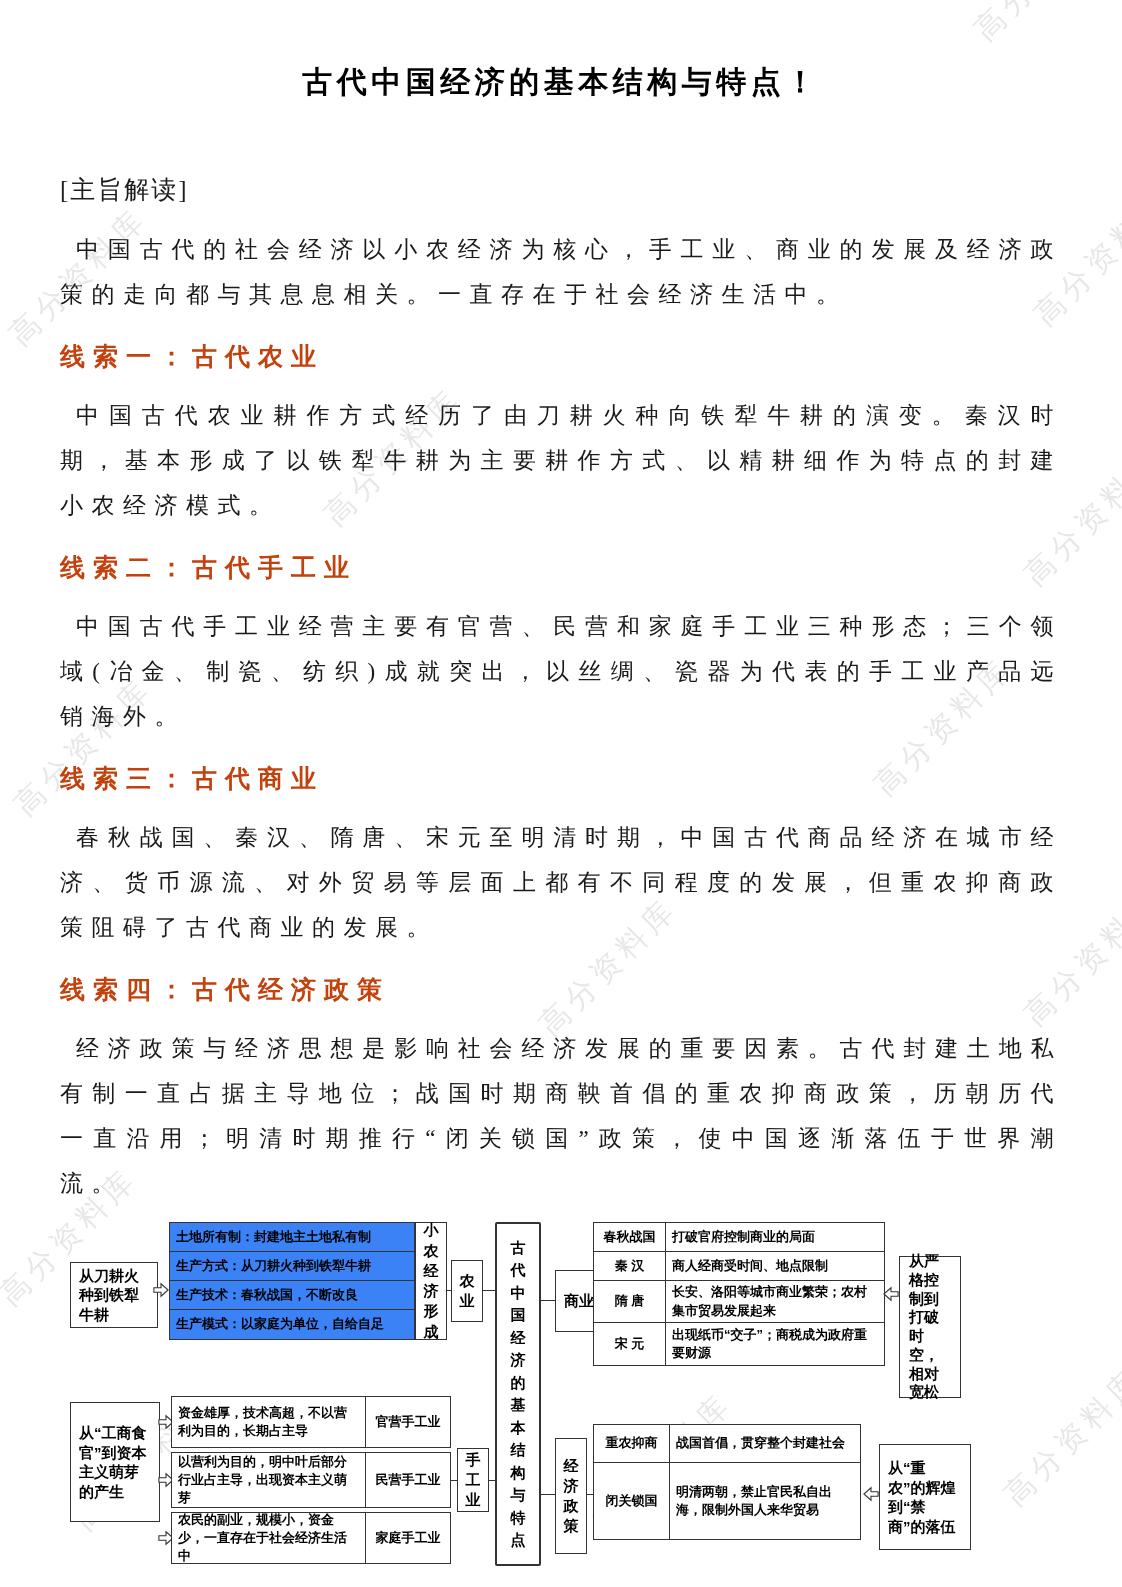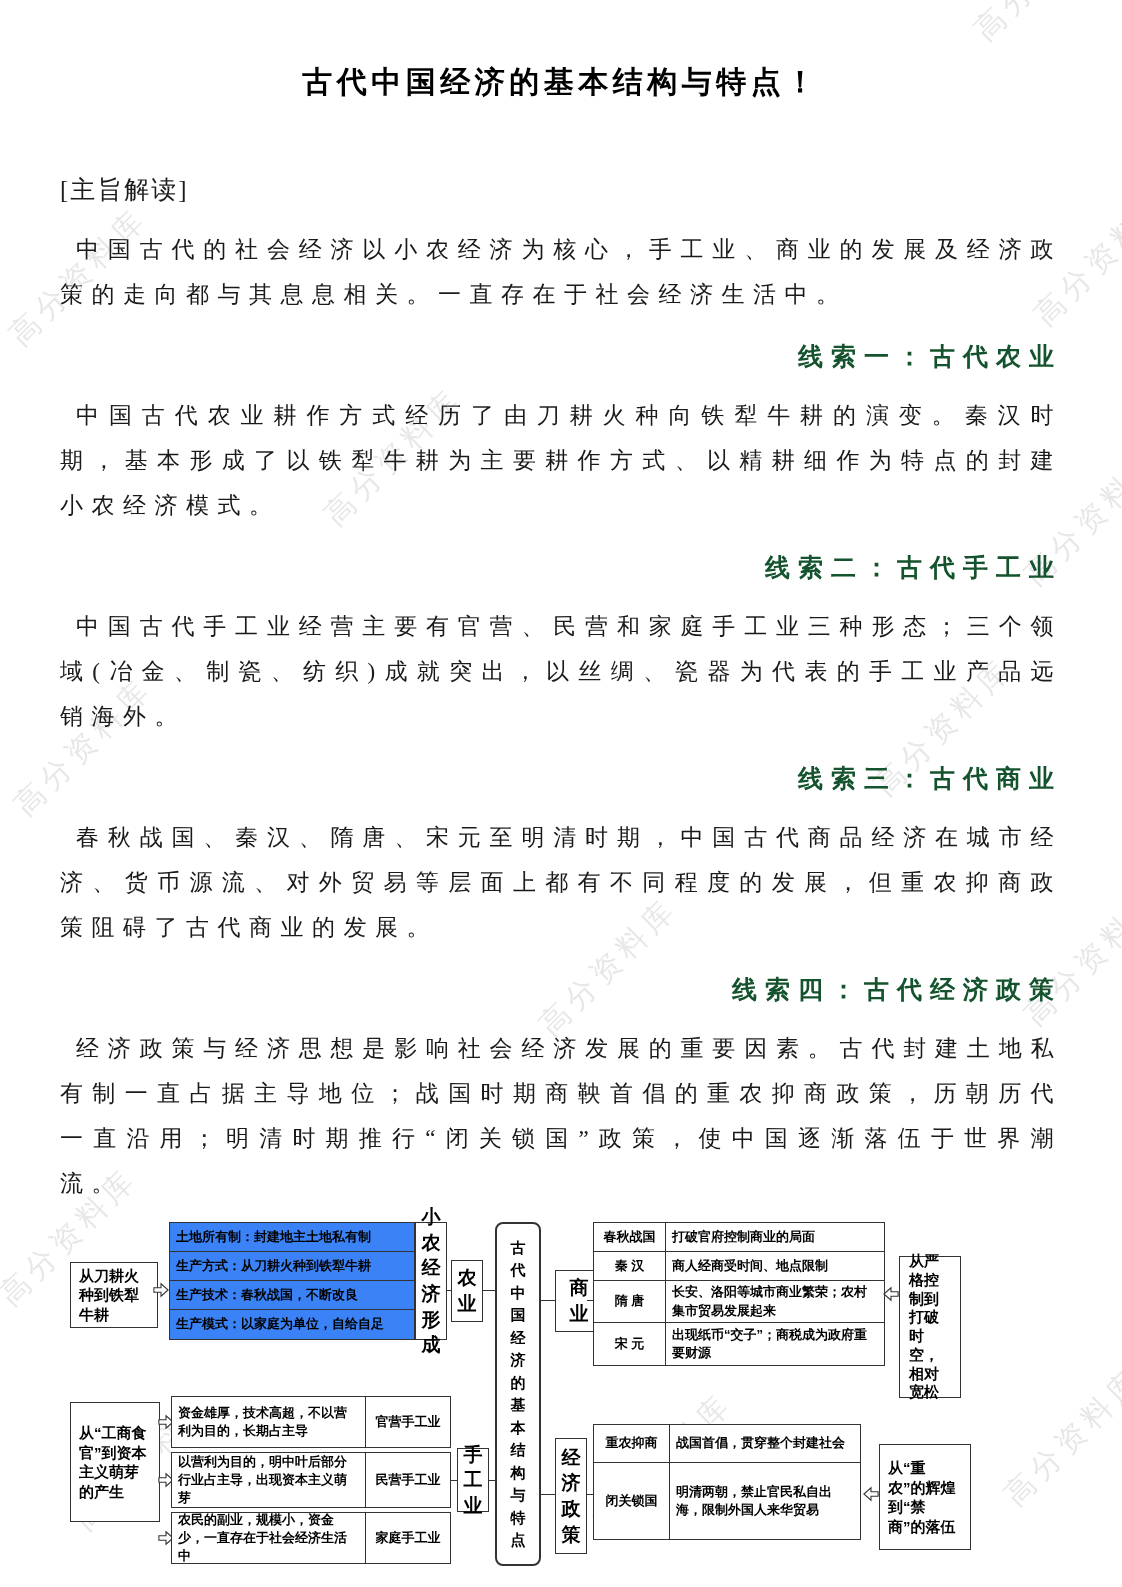--- a/index.html
+++ b/index.html
@@ -20,40 +20,39 @@
     letter-spacing:4.5px; color:#000;
     font-family:"Liberation Sans","DejaVu Sans",sans-serif;
   }
   .intro-label { margin-top:72px; font-size:25px; line-height:30px; letter-spacing:2px; }
   .para {
     margin-top:22px; font-size:23px; line-height:45px; letter-spacing:8.5px;
     text-align:justify; text-indent:16px; color:#1a1a1a;
   }
   .clue {
     margin-top:24px; font-size:25px; line-height:30px; font-weight:bold;
-    color:#14532d; letter-spacing:8px;
+    color:#c2410c; letter-spacing:8px;
     font-family:"Liberation Sans","DejaVu Sans",sans-serif;
-    text-align:right;
   }
   
   .diagram {
     position:relative; margin:14px 0 0 5px; width:940px; height:352px;
     font-family:"Liberation Sans","DejaVu Sans",sans-serif;
     font-weight:bold; font-size:13px; color:#000; line-height:1.4;
   }
   .dbox { position:absolute; border:1px solid #333; background:#fff; }
   .summary {
     display:flex; align-items:center; padding:3px 8px; font-size:15px;
     line-height:1.3; word-break:break-all;
   }
   .vbox {
     display:flex; align-items:center; justify-content:center; text-align:center;
-    word-break:break-all; line-height:1.35; padding:4px 8px; font-size:19px;
+    word-break:break-all; line-height:1.35; padding:4px 8px; font-size:15px;
   }
-  .center-box { font-size:15px; line-height:1.5; padding:22px 14px; border-width:2px; border-radius:8px; }
+  .center-box { font-size:15px; line-height:1.5; padding:22px 14px; border-width:2px; border-radius:2px; }
   .stack { position:absolute; border:1px solid #333; background:#3b82f6; }
   .stack-row { height:29px; display:flex; align-items:center; padding:0 6px; border-bottom:1px solid #333; white-space:nowrap; }
   .stack-row:last-child { border-bottom:none; }
   .dtable { position:absolute; border:1px solid #333; background:#fff; }
   .drow { display:flex; border-bottom:1px solid #333;justify-content:flex-end; }
   .drow:last-child { border-bottom:none; }
   .dperiod { width:72px; flex:none; display:flex; align-items:center; justify-content:center; text-align:center; border-right:1px solid #333; padding:2px; }
   .ptable .dperiod { width:76px; }
   .ddesc { flex:1; display:flex; align-items:center; padding:3px 6px; }
   .hitem { position:absolute; display:flex; border:1px solid #333; background:#fff; }

